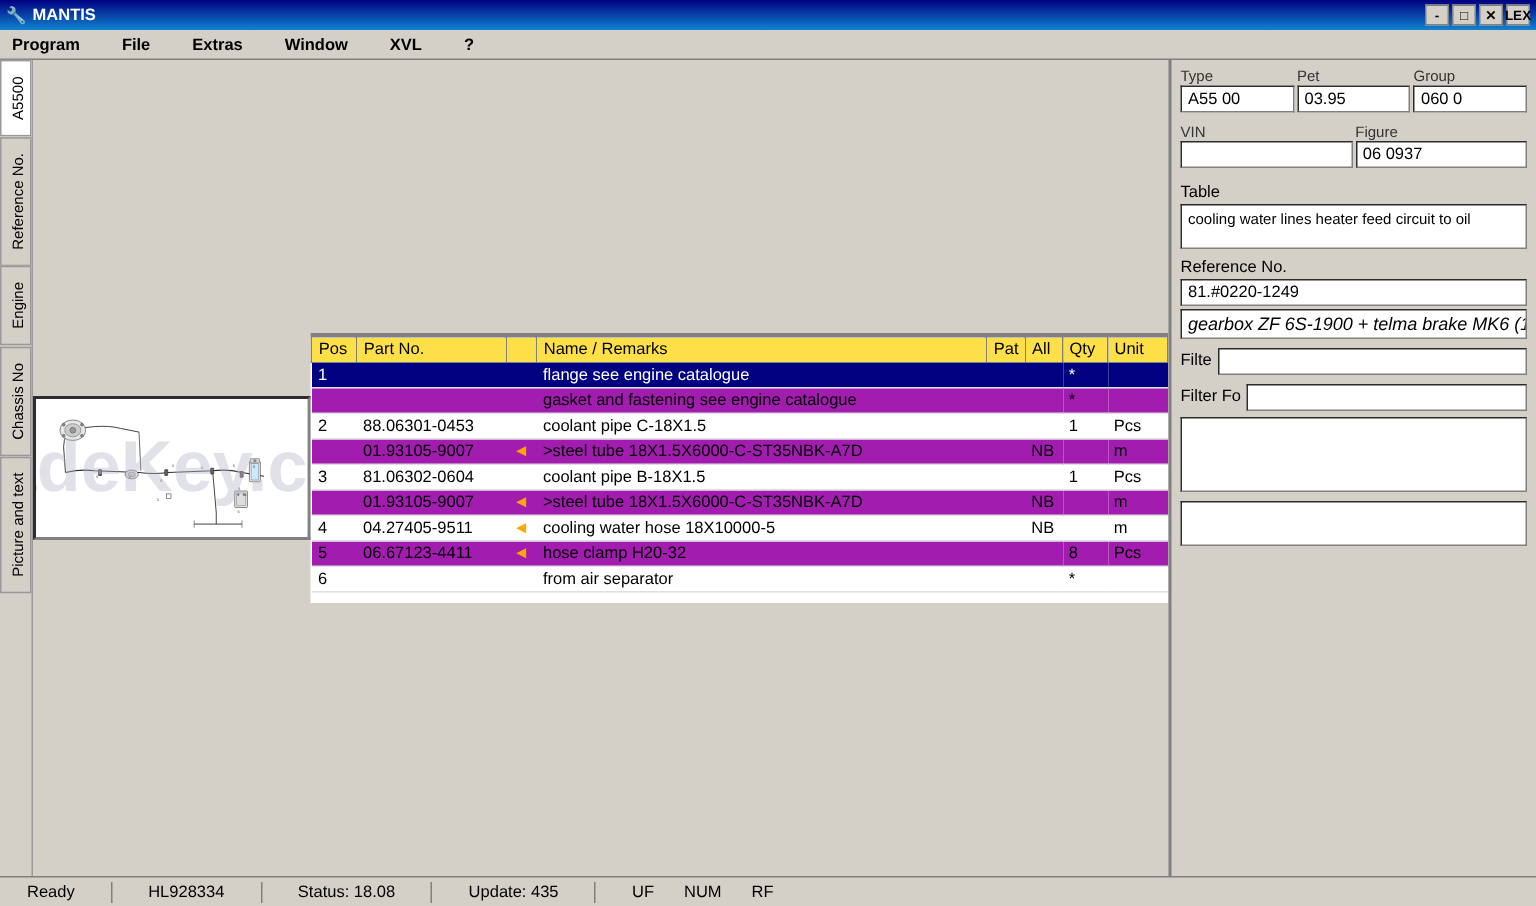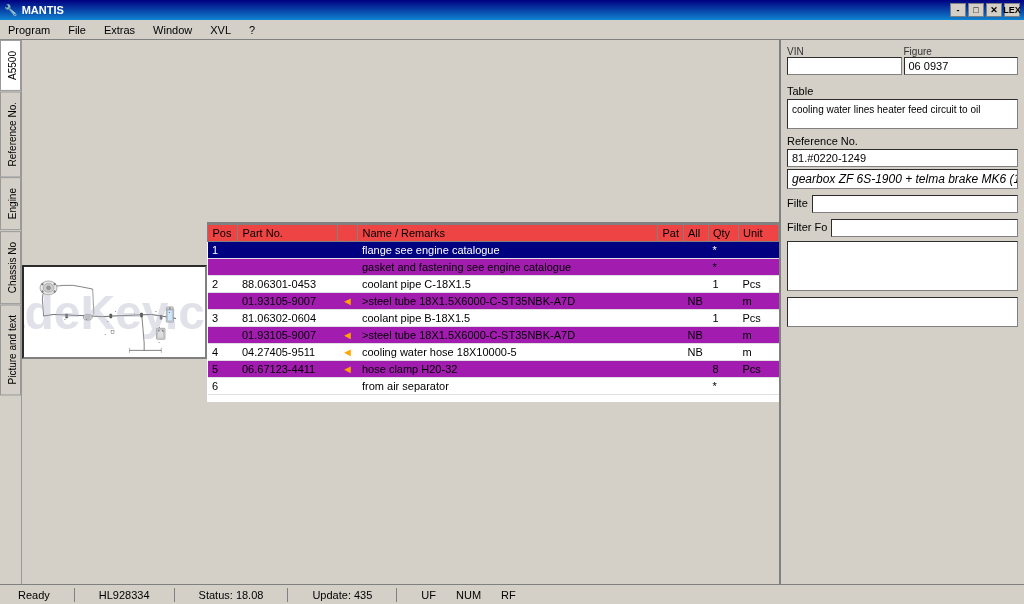--- a/index.html
+++ b/index.html
@@ -30,21 +30,22 @@
     }
 
     
     .menu-bar {
       background: #d4d0c8;
       height: 20px;
       display: flex;
       align-items: center;
       padding: 0 4px;
       border-bottom: 1px solid #808080;
-      gap: 10px;
+      gap: 20px;
+      font-weight: bold;
     }
     .menu-item {
       font-size: 11px;
       padding: 2px 4px;
       cursor: pointer;
       color: black;
     }
 
     
     .main-content {
@@ -90,21 +91,21 @@
       background: white;
       border-top: 2px solid #808080;
       overflow-y: auto;
     }
     .parts-table {
       width: 100%;
       border-collapse: collapse;
       font-size: 11px;
     }
     .parts-table th {
-      background: #ef4444;
+      background: #fde047;
       border: 1px solid #808080;
       padding: 2px 4px;
       text-align: left;
       font-weight: normal;
       position: sticky;
       top: 0;
     }
     .parts-table td {
       border-bottom: 1px solid #e0e0e0;
       padding: 2px 4px;
@@ -427,20 +428,34 @@
               <td>*</td>
               <td></td>
             </tr>
           </tbody>
       </table>
     </div>
   </div>
 
   <div class="right-panel">
 
+    <div class="info-grid">
+      <div class="info-cell">
+        <span class="info-cell-label">Type</span>
+        <div class="info-cell-value">A55 00</div>
+      </div>
+      <div class="info-cell">
+        <span class="info-cell-label">Pet</span>
+        <div class="info-cell-value">03.95</div>
+      </div>
+      <div class="info-cell">
+        <span class="info-cell-label">Group</span>
+        <div class="info-cell-value">060 0</div>
+      </div>
+    </div>
 
     <div class="info-grid2">
       <div class="info-cell">
         <span class="info-cell-label">VIN</span>
         <div class="info-cell-value" style="min-height:18px"></div>
       </div>
       <div class="info-cell">
         <span class="info-cell-label">Figure</span>
         <div class="info-cell-value">06 0937</div>
       </div>

